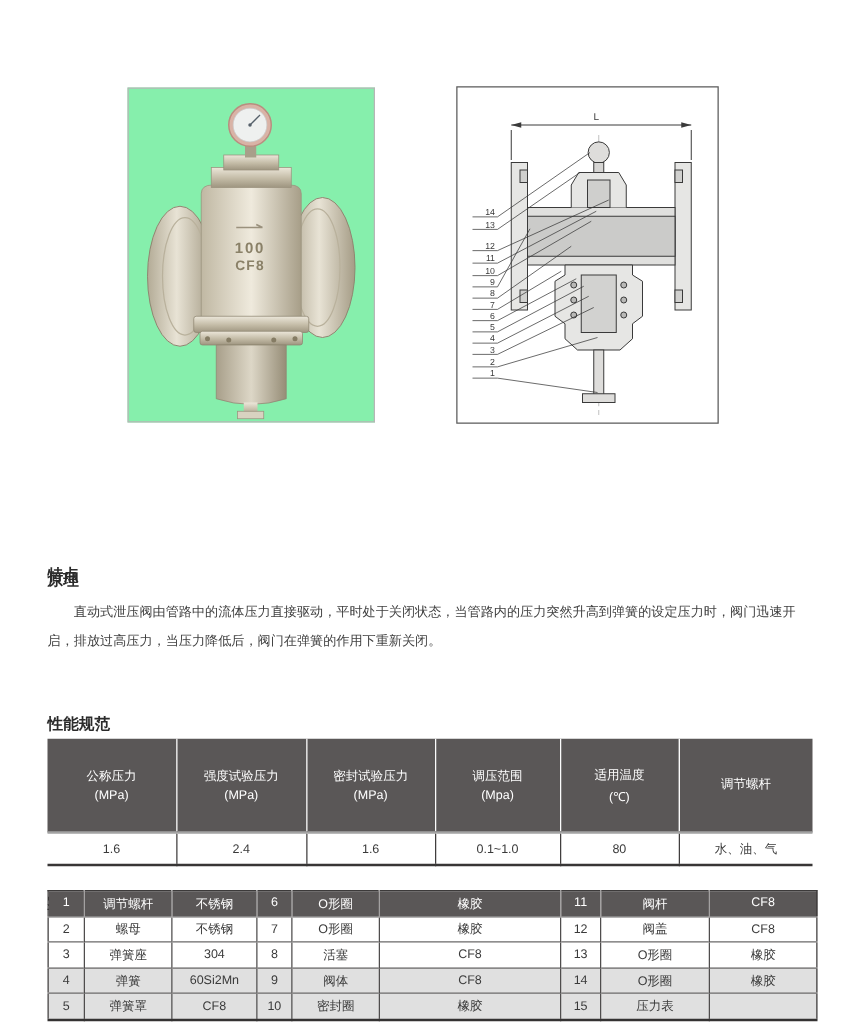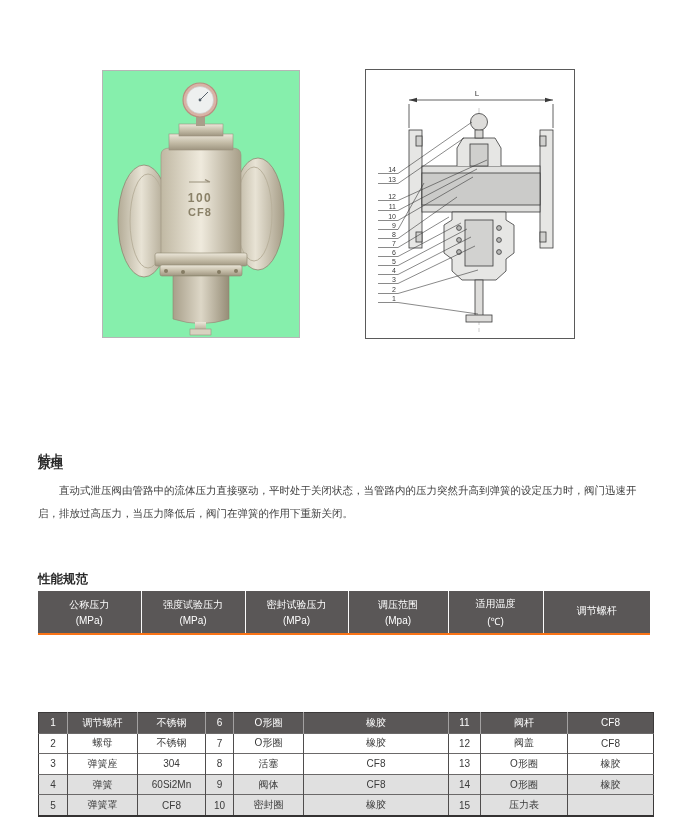--- a/index.html
+++ b/index.html
@@ -21,21 +21,21 @@
   #features-body     { top:435px; }
   #principle-heading { top:456px; }
   #principle-body    { top:479px; }
   #perf-heading      { top:571px; }
   #parts-heading     { top:714px;text-decoration:underline; }
 
   
   .perf-table { position:absolute; left:38px; top:591px; border-collapse:collapse;
                 table-layout:fixed; border-bottom:2px solid #383636; }
   .perf-table th { background:#5a5757; color:#fff; font-weight:normal; font-size:10px;
-                   height:42px; padding:0; border-left:1px solid #fbfbfb; border-bottom:2px solid #f97316; }
+                   height:42px; padding:16px; border-left:1px solid #fbfbfb; border-bottom:2px solid #a3a3a3; }
   .perf-table th:first-child { border-left:none; }
   .perf-table th .unit { display:block; margin-top:3px; }
   .perf-table td { height:24px; text-align:center; font-size:10px; color:#3a3a3a;
                    padding:0; border-left:1px solid #403e3e; }
   .perf-table td:first-child { border-left:none; }
 
   
   .parts-table { position:absolute; left:38px; top:712px; border-collapse:collapse;
                  table-layout:fixed; font-size:10px; border:1px solid #3c3a3a; border-bottom:2px solid #343232; }
   .parts-table td { height:19.6px; text-align:center; padding:0;
@@ -210,20 +210,28 @@
     </colgroup>
     <tbody>
         <tr>
       <th><span>公称压力</span><span class="unit">(MPa)</span></th>
       <th><span>强度试验压力</span><span class="unit">(MPa)</span></th>
       <th><span>密封试验压力</span><span class="unit">(MPa)</span></th>
       <th><span>调压范围</span><span class="unit">(Mpa)</span></th>
       <th><span>适用温度</span><span class="unit">(℃)</span></th>
       <th><span>调节螺杆</span><span class="unit"></span></th>
     </tr>
+    <tr>
+      <td>1.6</td>
+      <td>2.4</td>
+      <td>1.6</td>
+      <td>0.1~1.0</td>
+      <td>80</td>
+      <td>水、油、气</td>
+    </tr>
   </tbody>
     </table>
 
   <h3 class="sec-heading" id="parts-heading">零件材料表</h3>
   <table class="parts-table">
     <colgroup>
       <col style="width:29px">
         <col style="width:70px">
         <col style="width:68px">
       <col style="width:28px">

